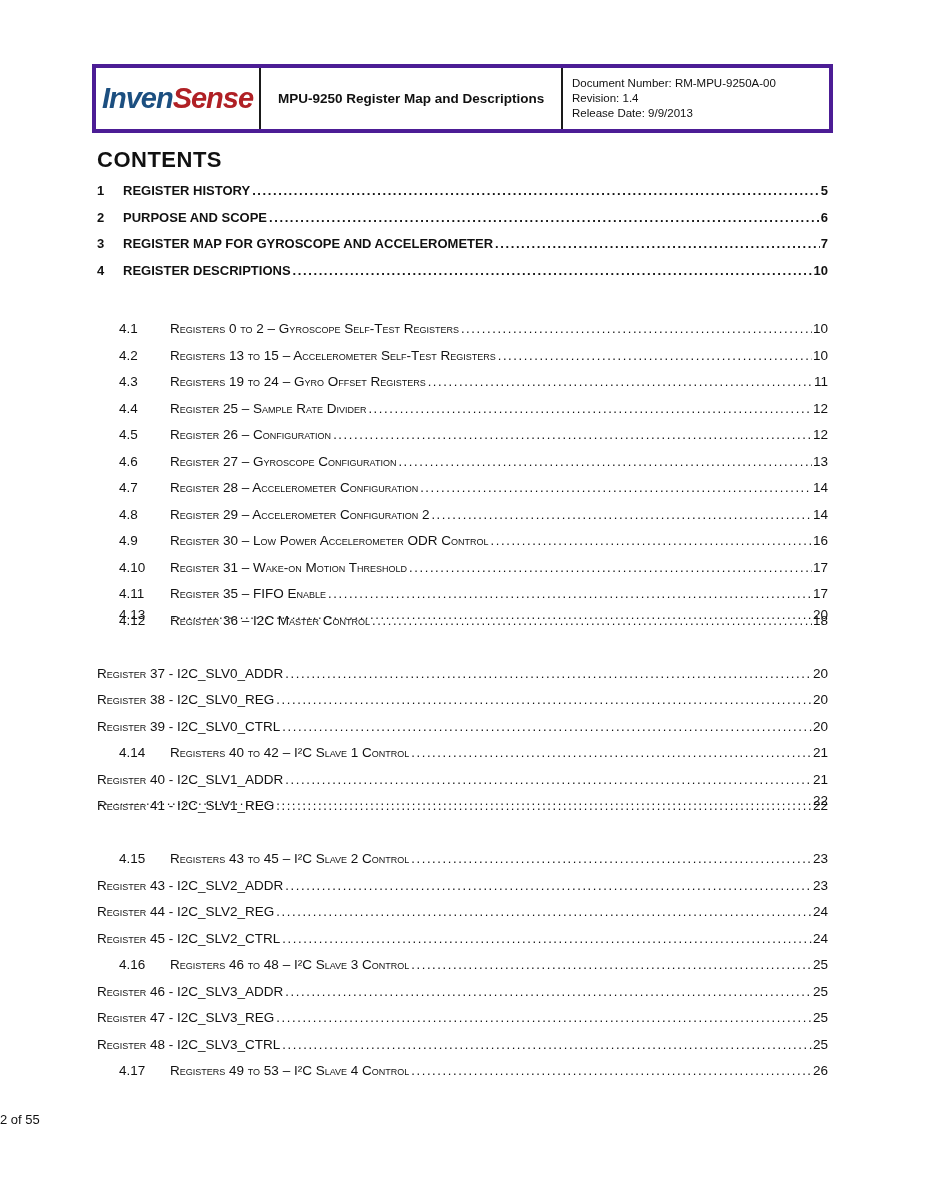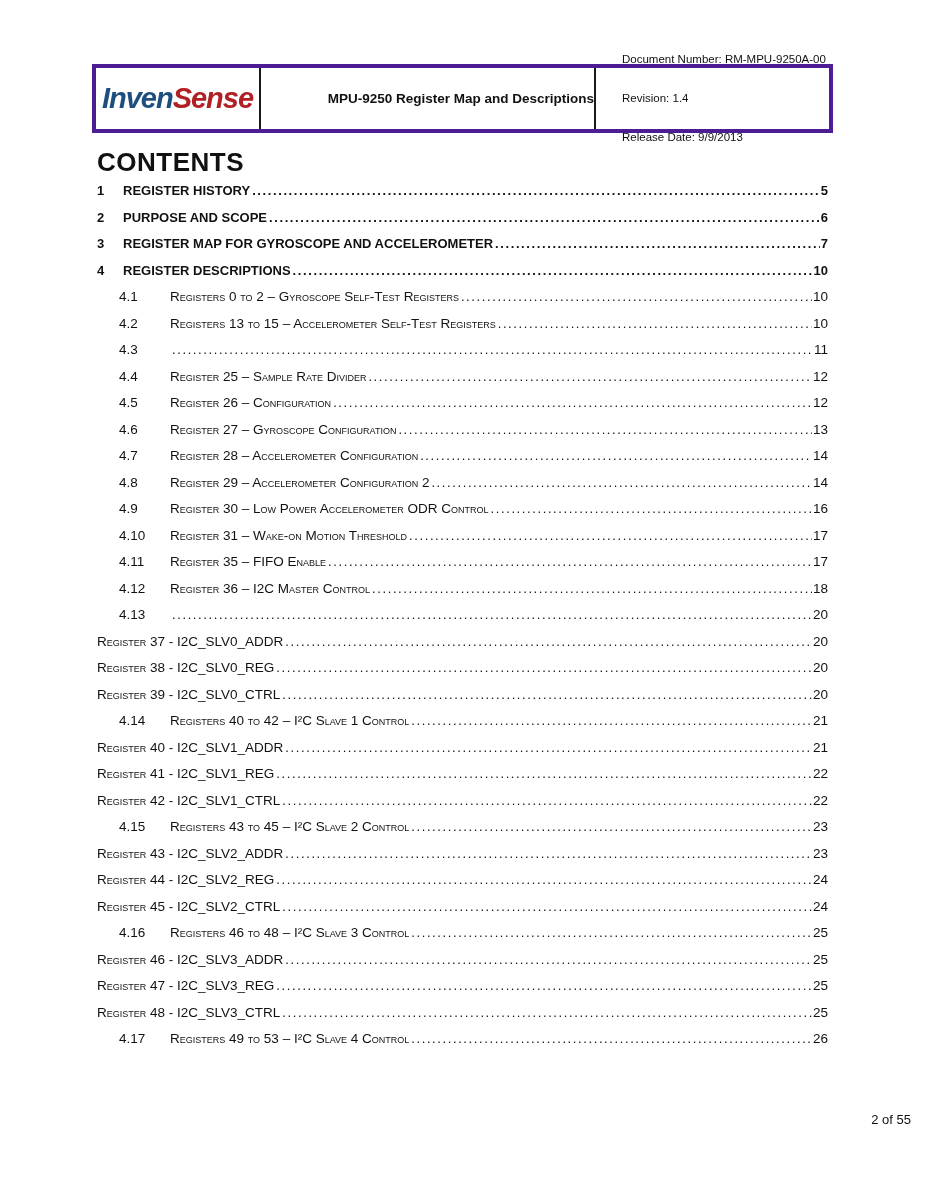--- a/index.html
+++ b/index.html
@@ -30,39 +30,39 @@
     font-size: 29px;
     font-weight: bold;
     font-style: italic;
     letter-spacing: -1px;
     white-space: nowrap;
   }
   .logo-inven { color: #1c4f80; }
   .logo-sense { color: #b02025; }
   .cell-title {
     flex: 1;
-    justify-content: flex-end;
+    justify-content: flex-start;
     border-right: 2px solid #1a1a1a;
+    padding-left: 17px;
   }
   .doc-title { font-size: 13.5px; font-weight: bold; }
   .cell-info {
-    width: 233px;
+    width: 266px;
     flex-direction: column;
     align-items: flex-start;
     justify-content: center;
-    padding-left: 26px;
-    gap: 24px;
+    padding-left: 9px;
   }
   .doc-info-line { font-size: 11.5px; line-height: 15px; white-space: nowrap; }
 
   
   .contents-heading {
     position: absolute;
     left: 97px; top: 147px;
-    font-size: 26px;
+    font-size: 22px;
     font-weight: bold;
     letter-spacing: 0.5px;
   }
   .toc {
     position: absolute;
     left: 97px; top: 178px;
     width: 731px;
   }
   .toc-row {
     display: flex;
@@ -83,27 +83,27 @@
     content: "....................................................................................................................................................................................................................................";
     letter-spacing: 1.6px;
     font-size: 13px;
   }
   .toc-page { flex: 0 0 auto; text-align: right; padding-left: 1px; }
 
   .l1 { font-weight: bold; font-size: 13px; }
   .l1 .toc-num { width: 26px; }
   .l2 .toc-num { width: 51px; }
   .l2 { padding-left: 22px; }
-  .l2 .toc-label, .l3 .toc-label { font-variant: small-caps; }
+  .l2 .toc-label, .l3 .toc-label { font-variant: small-caps; margin-top: 32px; }
 
   
   .page-footer {
     position: absolute;
     left: 0; right: 15px; top: 1112px;
-    text-align: right;
+    text-align: left;
     font-size: 13px;
   }
 </style>
 </head>
 <body>
 
 <div class="header-table">
   <div class="header-cell cell-logo">
     <div class="logo-text">
       <span class="logo-inven" style="color: rgb(28, 79, 128);">Inven</span><span class="logo-sense" style="color: rgb(176, 32, 37);">Sense</span>
@@ -153,20 +153,21 @@
     <span class="toc-page">10</span>
   </div>
     <div class="toc-row l2">
     <span class="toc-num">4.2</span>
     <span class="toc-label">Registers 13 to 15 – Accelerometer Self-Test Registers</span>
     <span class="toc-leader"></span>
     <span class="toc-page">10</span>
   </div>
     <div class="toc-row l2">
     <span class="toc-num">4.3</span>
+    <span class="toc-label">Registers 19 to 24 – Gyro Offset Registers</span>
     <span class="toc-leader"></span>
     <span class="toc-page">11</span>
   </div>
     <div class="toc-row l2">
     <span class="toc-num">4.4</span>
     <span class="toc-label">Register 25 – Sample Rate Divider</span>
     <span class="toc-leader"></span>
     <span class="toc-page">12</span>
   </div>
     <div class="toc-row l2">
@@ -253,21 +254,20 @@
     <span class="toc-page">21</span>
   </div>
     <div class="toc-row l3">
 
     <span class="toc-label">Register 41 - I2C_SLV1_REG</span>
     <span class="toc-leader"></span>
     <span class="toc-page">22</span>
   </div>
     <div class="toc-row l3">
 
-    <span class="toc-label">Register 42 - I2C_SLV1_CTRL</span>
     <span class="toc-leader"></span>
     <span class="toc-page">22</span>
   </div>
     <div class="toc-row l2">
     <span class="toc-num">4.15</span>
     <span class="toc-label">Registers 43 to 45 – I²C Slave 2 Control</span>
     <span class="toc-leader"></span>
     <span class="toc-page">23</span>
   </div>
     <div class="toc-row l3">

